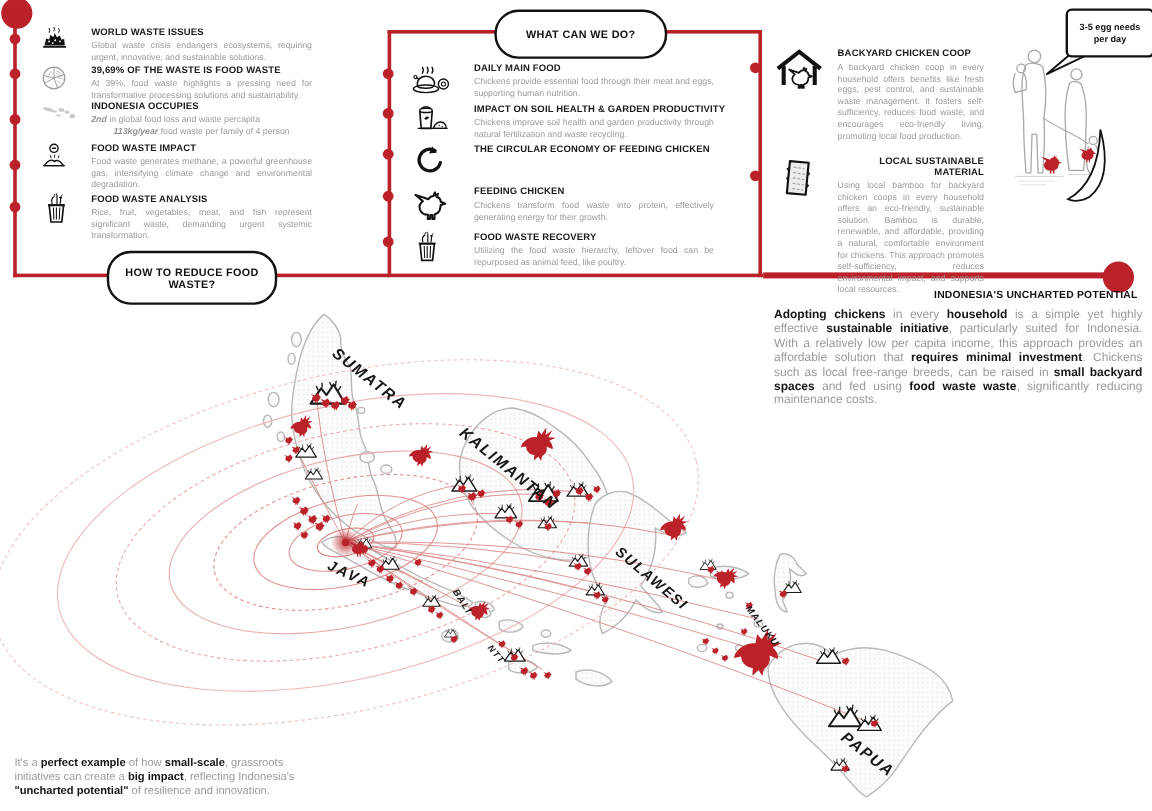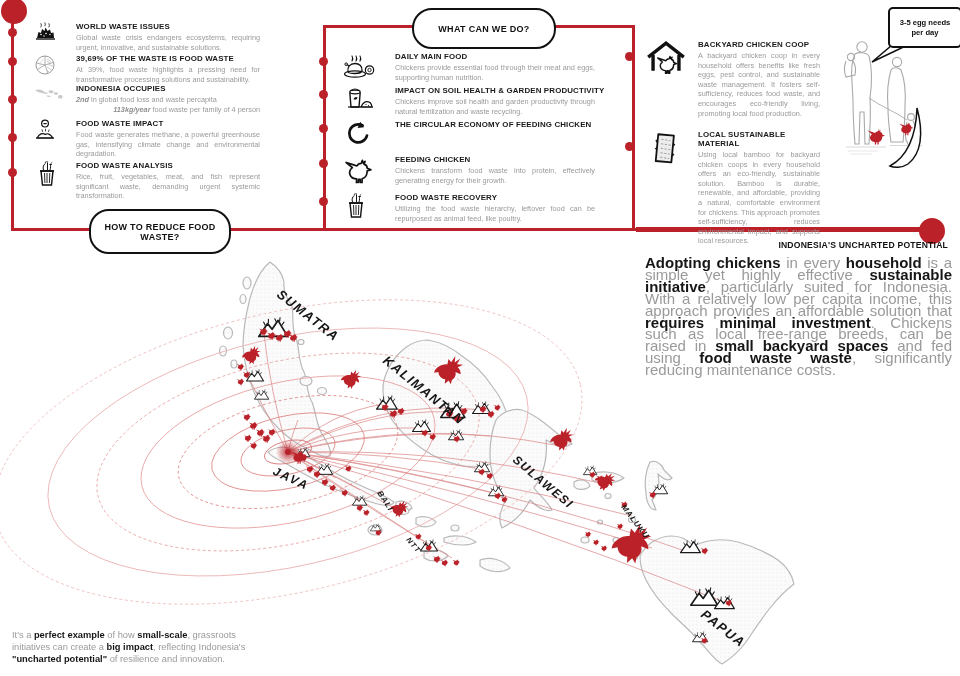--- a/index.html
+++ b/index.html
@@ -25,21 +25,21 @@
   .indo .b{font-weight:bold;font-style:italic;color:#8f8f8f;}
   
   .bubble{position:absolute;background:#fff;border:2px solid #111;display:flex;
           align-items:center;justify-content:center;text-align:center;
           font-weight:bold;color:#111;z-index:6;}
   .bubble.pill{border-radius:20px;font-size:9px;letter-spacing:.3px;}
   .bubble.box{border-radius:5px;font-size:7.6px;line-height:9.5px;padding:2px 4px;}
   
   .banner{position:absolute;left:650px;top:240px;width:298px;text-align:right;
           font-size:8.6px;font-weight:bold;color:#111;letter-spacing:.2px;z-index:5;}
-  .para{position:absolute;left:645px;top:257px;width:307px;font-size:15px;
+  .para{position:absolute;left:645px;top:257px;width:307px;font-size:10px;
         line-height:11.9px;color:var(--grey);text-align:justify;z-index:5;}
   .para .b,.footnote .b{color:#161616;font-weight:bold;}
   .footnote{position:absolute;left:12px;top:629px;width:250px;font-size:9.3px;
             line-height:12px;color:var(--grey);z-index:5;}
   svg{display:block;}
   .mapsvg{position:absolute;left:0;top:0;z-index:1;pointer-events:none;}
   .sprite{position:absolute;width:0;height:0;}
 </style>
 </head>
 <body>
@@ -349,21 +349,21 @@
             <ellipse cx="17" cy="7.5" rx="2.6" ry="1.5"></ellipse>
             <ellipse cx="22" cy="9" rx="2.2" ry="1.3"></ellipse>
             <path d="M12,12 q3,-1 5.5,0 q-2.8,1.8 -5.5,0 z"></path>
             <ellipse cx="26.5" cy="12" rx="2.4" ry="1.8"></ellipse>
           </g>
         </svg>
       </div>
       <div class="item-text indo" style="width:184px;">
         <div class="item-title">INDONESIA OCCUPIES</div>
         <div class="item-desc" style="text-align:left;"><span class="b">2nd</span><span> in global food loss and waste percapita</span></div>
-        <div class="item-desc" style="text-align:right;"><span class="b">113kg/year</span><span> food waste per family of 4 person</span></div>
+        <div class="item-desc" style="text-align:center;"><span class="b">113kg/year</span><span> food waste per family of 4 person</span></div>
       </div>
     </div>
     <div class="row" style="left:34px;top:119px;width:226px;">
       <div class="icon" style="width:42px;">
         <svg width="22" height="22" viewBox="0 0 22 22">
           <circle cx="11" cy="4.6" r="3.4" fill="none" stroke="#111" stroke-width="1.2"></circle>
           <line x1="9.4" y1="4.6" x2="12.6" y2="4.6" stroke="#111" stroke-width="1.2"></line>
           <path d="M8.5,12.5 l-0.5,-1.8 M11.5,12 l0,-1.8 M14.5,12.5 l0.6,-1.6" stroke="#111" stroke-width="0.8" fill="none" stroke-linecap="round"></path>
           <path d="M3,19 Q7,12.5 11.5,15.5 Q14.5,13 19,19 Z" fill="none" stroke="#111" stroke-width="1.2" stroke-linejoin="round"></path>
           <line x1="2" y1="19" x2="20" y2="19" stroke="#111" stroke-width="1.2"></line>
@@ -490,21 +490,21 @@
       <div class="icon" style="width:52px;">
         <svg width="38" height="40" viewBox="0 0 34 34">
           <g transform="rotate(9 17 16)">
             <path d="M9,4 L23,3 L24.5,27 L10.5,28 Z" fill="#ececec" stroke="#111" stroke-width="1.6" stroke-linejoin="round"></path>
             <path d="M9.2,9 l-1.3,1 1.4,1.4 M9.9,16 l-1.3,1 1.4,1.4 M23.6,10 l1.3,1 -1.2,1.4 M24.2,19 l1.3,1 -1.2,1.4" stroke="#111" stroke-width="0.9" fill="none"></path>
             <path d="M12.5,8 h8 M12.8,12 h9 M13.2,16 h8.6 M13.6,20 h8.4 M14,24 h8" stroke="#9a9a9a" stroke-width="0.8" stroke-dasharray="2,1.4"></path>
           </g>
         </svg>
       </div>
       <div class="item-text" style="width:122px;">
-        <div class="item-title" style="white-space:normal;">LOCAL SUSTAINABLE MATERIAL</div>
+        <div class="item-title" style="white-space:normal;text-align:right;">LOCAL SUSTAINABLE MATERIAL</div>
         <div class="item-desc">Using local bamboo for backyard chicken coops in every household offers an eco-friendly, sustainable solution. Bamboo is durable, renewable, and affordable, providing a natural, comfortable environment for chickens. This approach promotes self-sufficiency, reduces environmental impact, and supports local resources.</div>
       </div>
     </div>
   </div>
 
   <div class="banner">INDONESIA'S UNCHARTED POTENTIAL</div>
   <div class="para"><span class="b">Adopting chickens</span><span> in every </span><span class="b">household</span><span> is a simple yet highly effective </span><span class="b">sustainable initiative</span><span>, particularly suited for Indonesia. With a relatively low per capita income, this approach provides an affordable solution that </span><span class="b">requires minimal investment</span><span>. Chickens such as local free-range breeds, can be raised in </span><span class="b">small backyard spaces</span><span> and fed using </span><span class="b">food waste waste</span><span>, significantly reducing maintenance costs.</span></div>
   <div class="footnote"><span>It's a </span><span class="b">perfect example</span><span> of how </span><span class="b">small-scale</span><span>, grassroots initiatives can create a </span><span class="b">big impact</span><span>, reflecting Indonesia's </span><span class="b">"uncharted potential"</span><span> of resilience and innovation.</span></div>
 
 </div>

